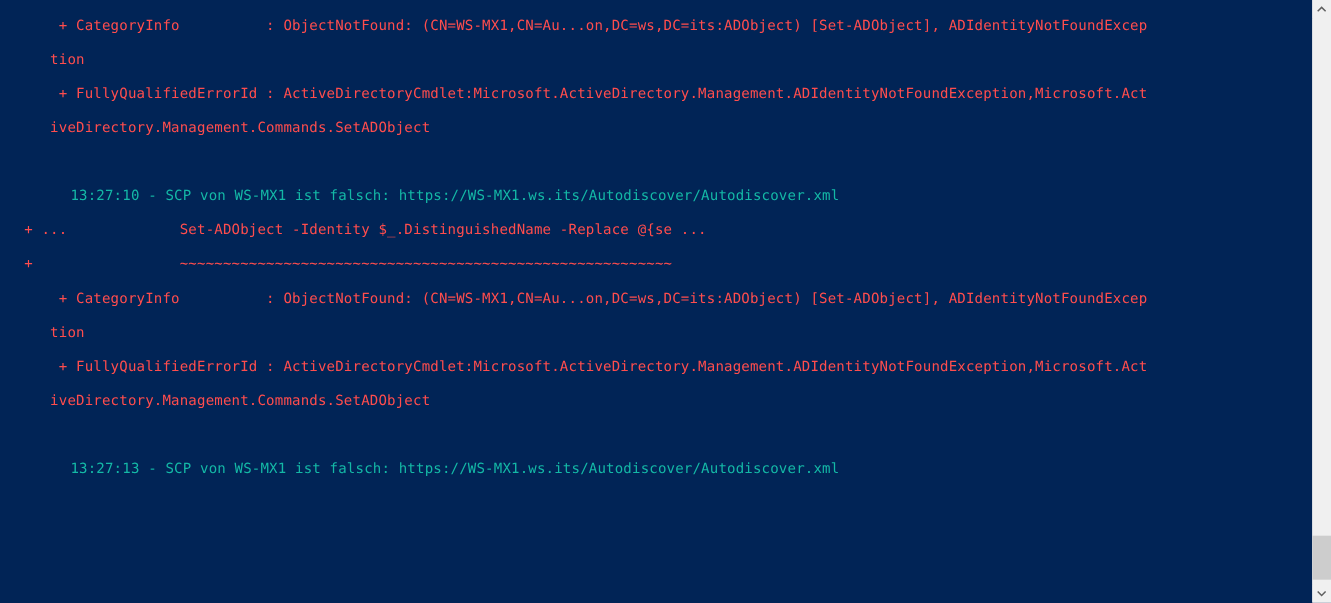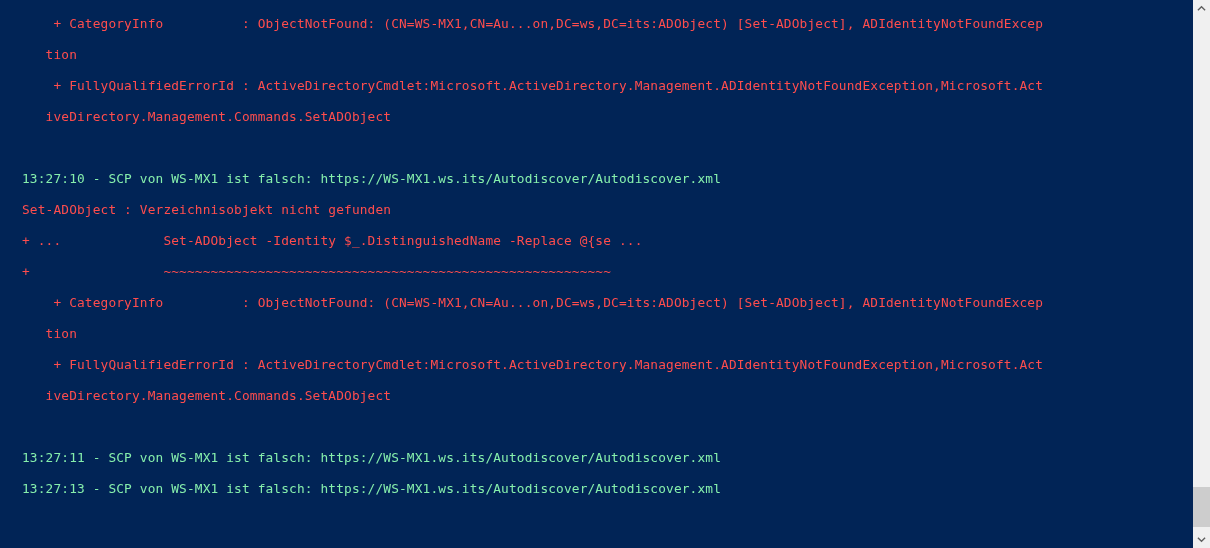--- a/index.html
+++ b/index.html
@@ -26,21 +26,21 @@
     right: 17px;
     bottom: 0;
     padding: 0 0 0 22px;
     box-sizing: border-box;
     white-space: pre;
     overflow: hidden;
     letter-spacing: 0.15px;
   }
   .line { display: block; }
   .err   { color: #ff4d4d; }
-  .warn  { color: #86efac; }
+  .warn  { color: #14b8a6; margin-left: 42px; }
   .scrollbar {
     position: absolute;
     top: 0;
     right: 0;
     width: 17px;
     height: 548px;
     background: #f0f0f0;
   }
   .sb-btn {
     position: absolute;
@@ -74,29 +74,27 @@
 <body>
 
 <div class="viewport">
   <div class="console">
 <span class="line err">    + CategoryInfo          : ObjectNotFound: (CN=WS-MX1,CN=Au...on,DC=ws,DC=its:ADObject) [Set-ADObject], ADIdentityNotFoundExcep</span>
 <span class="line err">   tion</span>
 <span class="line err">    + FullyQualifiedErrorId : ActiveDirectoryCmdlet:Microsoft.ActiveDirectory.Management.ADIdentityNotFoundException,Microsoft.Act</span>
 <span class="line err">   iveDirectory.Management.Commands.SetADObject</span>
 <span class="line err"> </span>
 <span class="line warn">13:27:10 - SCP von WS-MX1 ist falsch: https://WS-MX1.ws.its/Autodiscover/Autodiscover.xml</span>
-<span class="line err">Set-ADObject : Verzeichnisobjekt nicht gefunden</span>
 <span class="line err">+ ...             Set-ADObject -Identity $_.DistinguishedName -Replace @{se ...</span>
 <span class="line err">+                 ~~~~~~~~~~~~~~~~~~~~~~~~~~~~~~~~~~~~~~~~~~~~~~~~~~~~~~~~~</span>
 <span class="line err">    + CategoryInfo          : ObjectNotFound: (CN=WS-MX1,CN=Au...on,DC=ws,DC=its:ADObject) [Set-ADObject], ADIdentityNotFoundExcep</span>
 <span class="line err">   tion</span>
 <span class="line err">    + FullyQualifiedErrorId : ActiveDirectoryCmdlet:Microsoft.ActiveDirectory.Management.ADIdentityNotFoundException,Microsoft.Act</span>
 <span class="line err">   iveDirectory.Management.Commands.SetADObject</span>
 <span class="line err"> </span>
-<span class="line warn">13:27:11 - SCP von WS-MX1 ist falsch: https://WS-MX1.ws.its/Autodiscover/Autodiscover.xml</span>
 <span class="line warn">13:27:13 - SCP von WS-MX1 ist falsch: https://WS-MX1.ws.its/Autodiscover/Autodiscover.xml</span>
 
 
 
 
 
 
 
 
 

